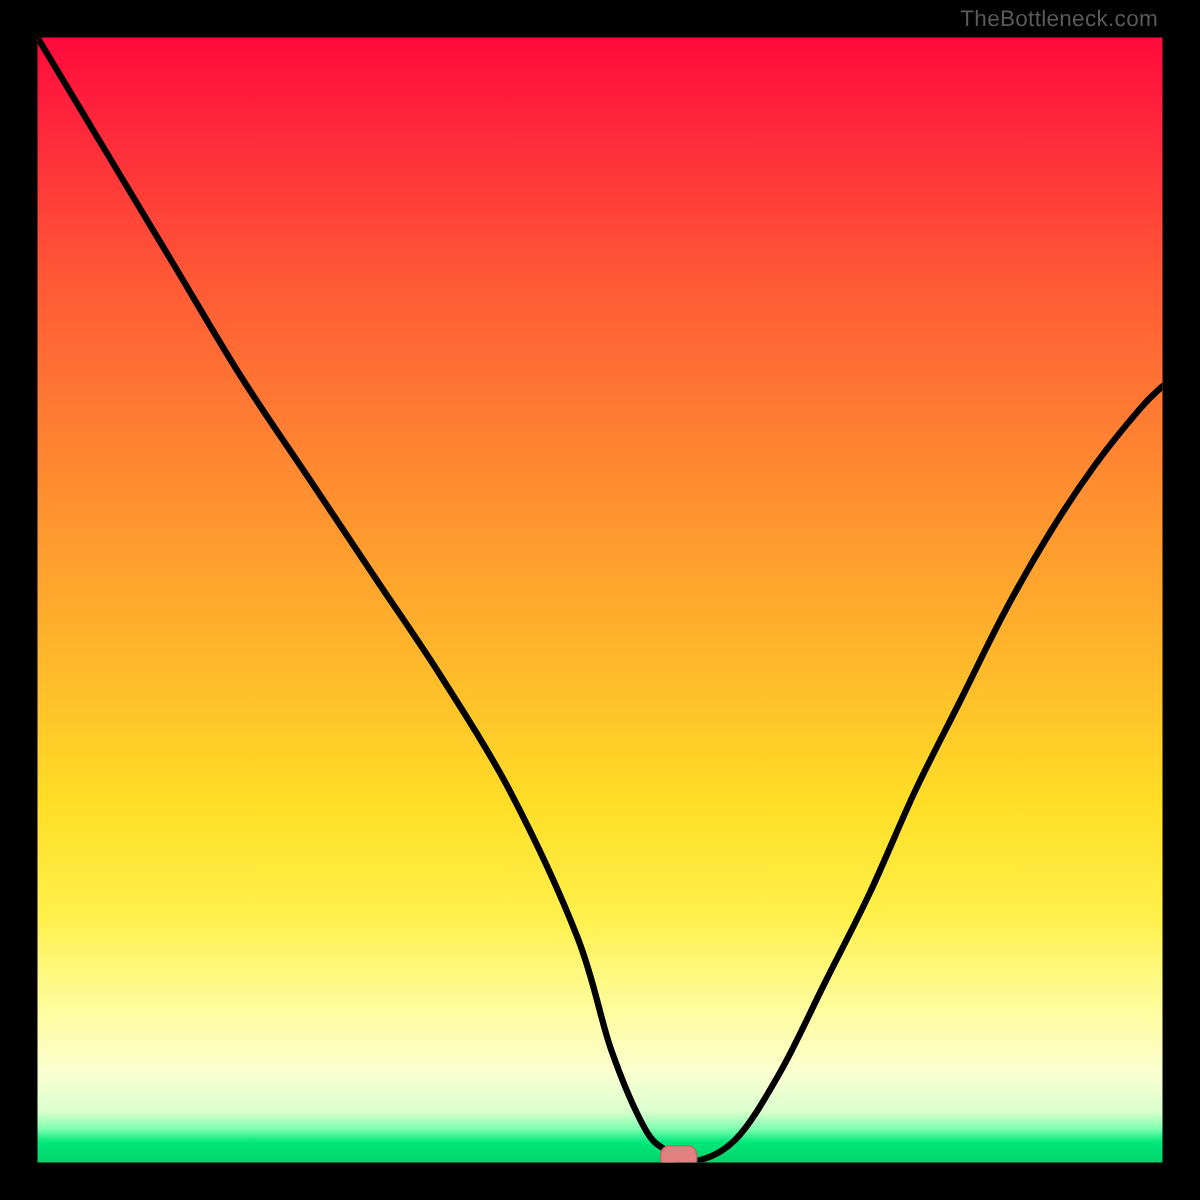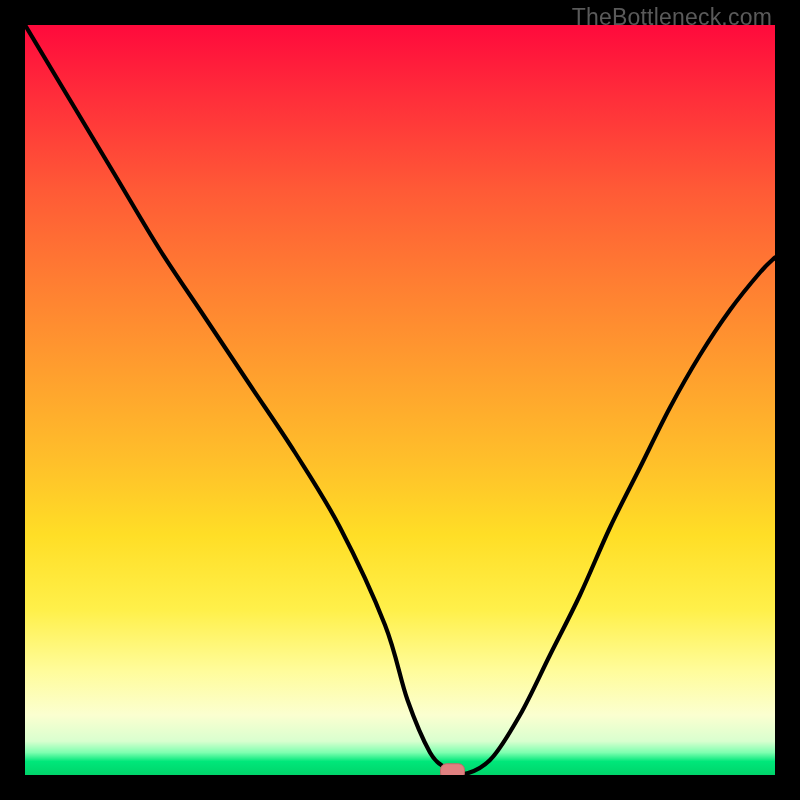--- a/index.html
+++ b/index.html
@@ -47,21 +47,21 @@
     left: 0;
     top: 0;
     width: 750px;
     height: 750px;
   }
   .watermark {
     position: absolute;
     top: 4px;
     right: 28px;
     color: #5a5a5a;
-    font-size: 23px;
+    font-size: 15px;
     font-weight: 500;
     letter-spacing: 0.2px;
     user-select: none;
   }
 </style>
 </head>
 <body>
 
 <div class="frame">
 

